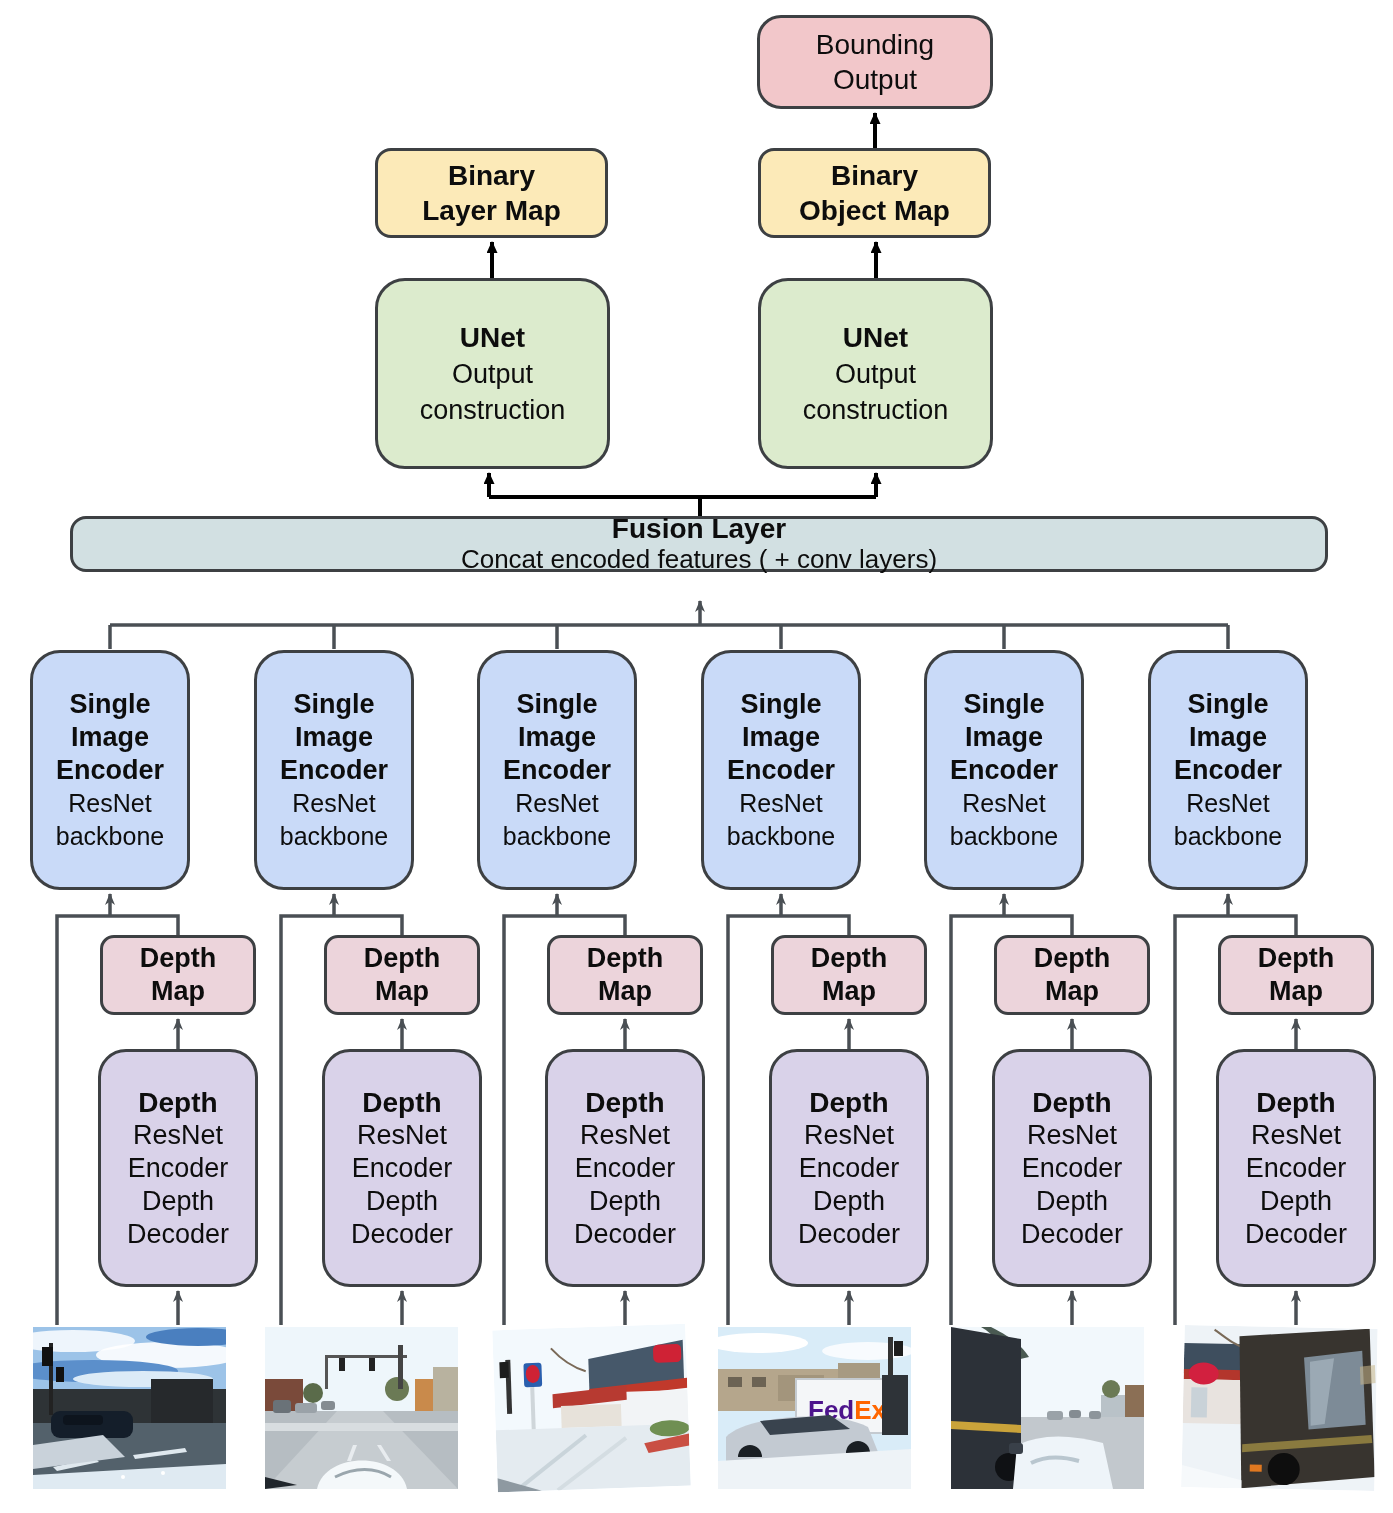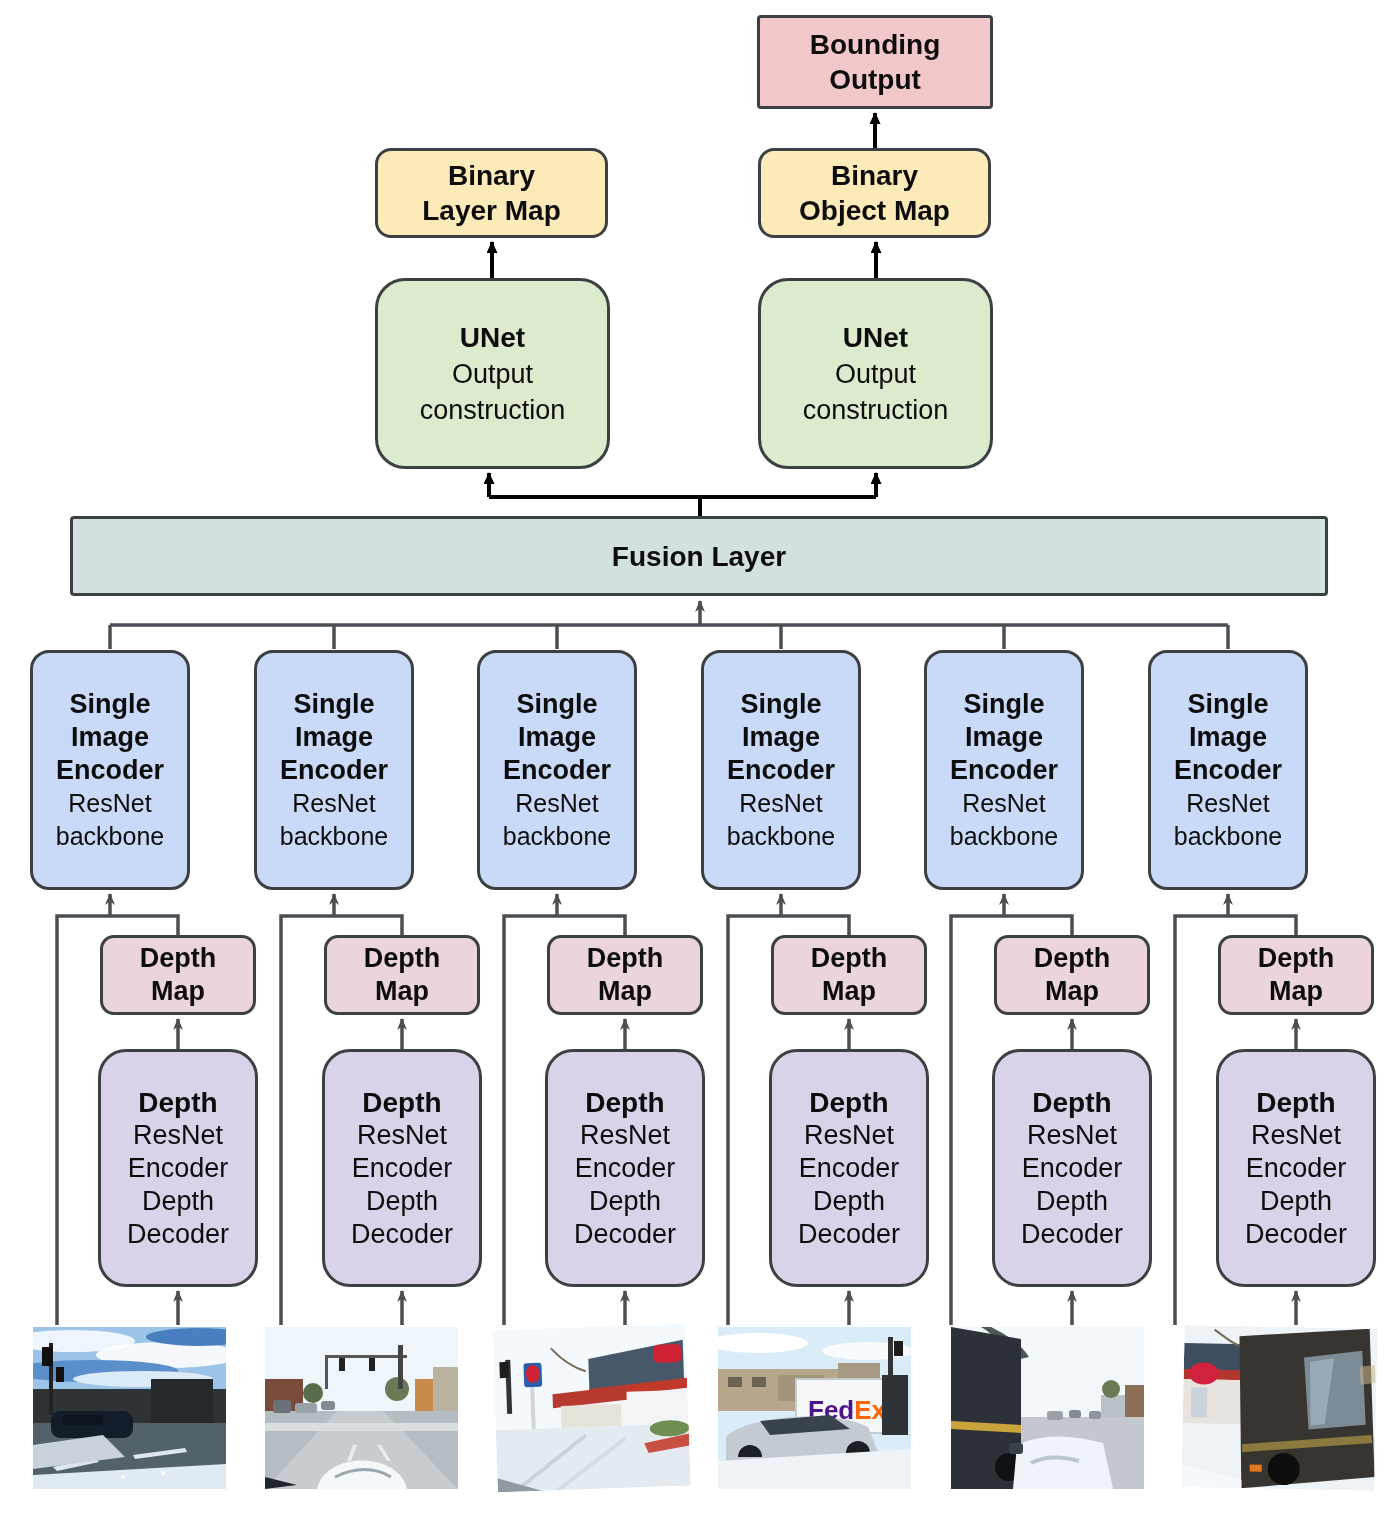--- a/index.html
+++ b/index.html
@@ -4,34 +4,34 @@
 <style>
   html,body{margin:0;padding:0;background:#ffffff;}
   #canvas{position:relative;width:1393px;height:1513px;background:#fff;overflow:hidden;
           font-family:"Liberation Sans",sans-serif;}
   #wires{position:absolute;left:0;top:0;width:1393px;height:1513px;}
   .wb{stroke:#000000;stroke-width:4;fill:none;}
   .wg{stroke:#4a4f54;stroke-width:3.5;fill:none;}
   .box{position:absolute;box-sizing:border-box;border:3px solid #3d4043;
        display:flex;flex-direction:column;align-items:center;justify-content:center;
        text-align:center;color:#0d0d0d;}
-  .bb   {left:757px;top:15px;width:236px;height:94px;border-radius:4px;
-         font-weight:bold;font-size:28px;line-height:35px;}
+  .bb   {left:757px;top:15px;width:236px;height:94px;border-radius:24px;
+         font-weight:normal;font-size:28px;line-height:35px;}
   .roadmap{left:375px;top:148px;width:233px;height:90px;border-radius:16px;
          font-weight:bold;font-size:28px;line-height:35px;}
   .objmap{left:758px;top:148px;width:233px;height:90px;border-radius:16px;
          font-weight:bold;font-size:28px;line-height:35px;}
   .unet {top:278px;width:235px;height:191px;border-radius:30px;
          font-size:27px;line-height:36px;}
   .unetL{left:375px;} .unetR{left:758px;}
   .unet .b{font-weight:bold;font-size:28px;text-align:right;}
-  .fusion{left:70px;top:516px;width:1258px;height:80px;border-radius:4px;
+  .fusion{left:70px;top:516px;width:1258px;height:56px;border-radius:16px;
          font-size:26px;line-height:31px;}
   .fusion .b{font-weight:bold;font-size:28px;}
-  .enc  {top:650px;width:160px;height:240px;border-radius:19px;
+  .enc  {top:650px;width:160px;height:240px;border-radius:30px;
          font-size:25px;line-height:33px;}
   .enc .b{font-weight:bold;font-size:27px;}
   .dmap {top:935px;width:156px;height:80px;border-radius:14px;
          font-weight:bold;font-size:27px;line-height:33px;}
   .dnet {top:1049px;width:160px;height:238px;border-radius:28px;
          font-size:27px;line-height:33px;}
   .dnet .b{font-weight:bold;font-size:28px;}
   .cam{position:absolute;top:1327px;width:193px;height:162px;}
   .cam svg{display:block;width:100%;height:100%;}
   .tilt-l{transform:rotate(-2deg);}
@@ -110,20 +110,21 @@
     <div>construction</div>
   </div>
   <div class="box unet unetR" style="background: rgb(220, 235, 205);">
     <div class="b">UNet</div>
     <div>Output</div>
     <div>construction</div>
   </div>
 
   <div class="box fusion" style="background: rgb(210, 224, 226);">
     <div class="b">Fusion Layer</div>
+    <div>Concat encoded features ( + conv layers)</div>
   </div>
 
   <div class="cam" style="left:33px" aria-label="Dark street intersection with cars and traffic lights under a streaky blue cloudy sky">
     <svg viewBox="0 0 193 162">
       <rect x="0" y="0" width="193" height="162" fill="#9cc3e8"></rect>
       <ellipse cx="40" cy="14" rx="62" ry="11" fill="#eef5fc"></ellipse>
       <ellipse cx="135" cy="28" rx="72" ry="13" fill="#ffffff" opacity="0.9"></ellipse>
       <ellipse cx="60" cy="44" rx="85" ry="11" fill="#5b8fcb"></ellipse>
       <ellipse cx="165" cy="10" rx="52" ry="9" fill="#4a7fbf"></ellipse>
       <ellipse cx="110" cy="52" rx="70" ry="8" fill="#dcebf7"></ellipse>

